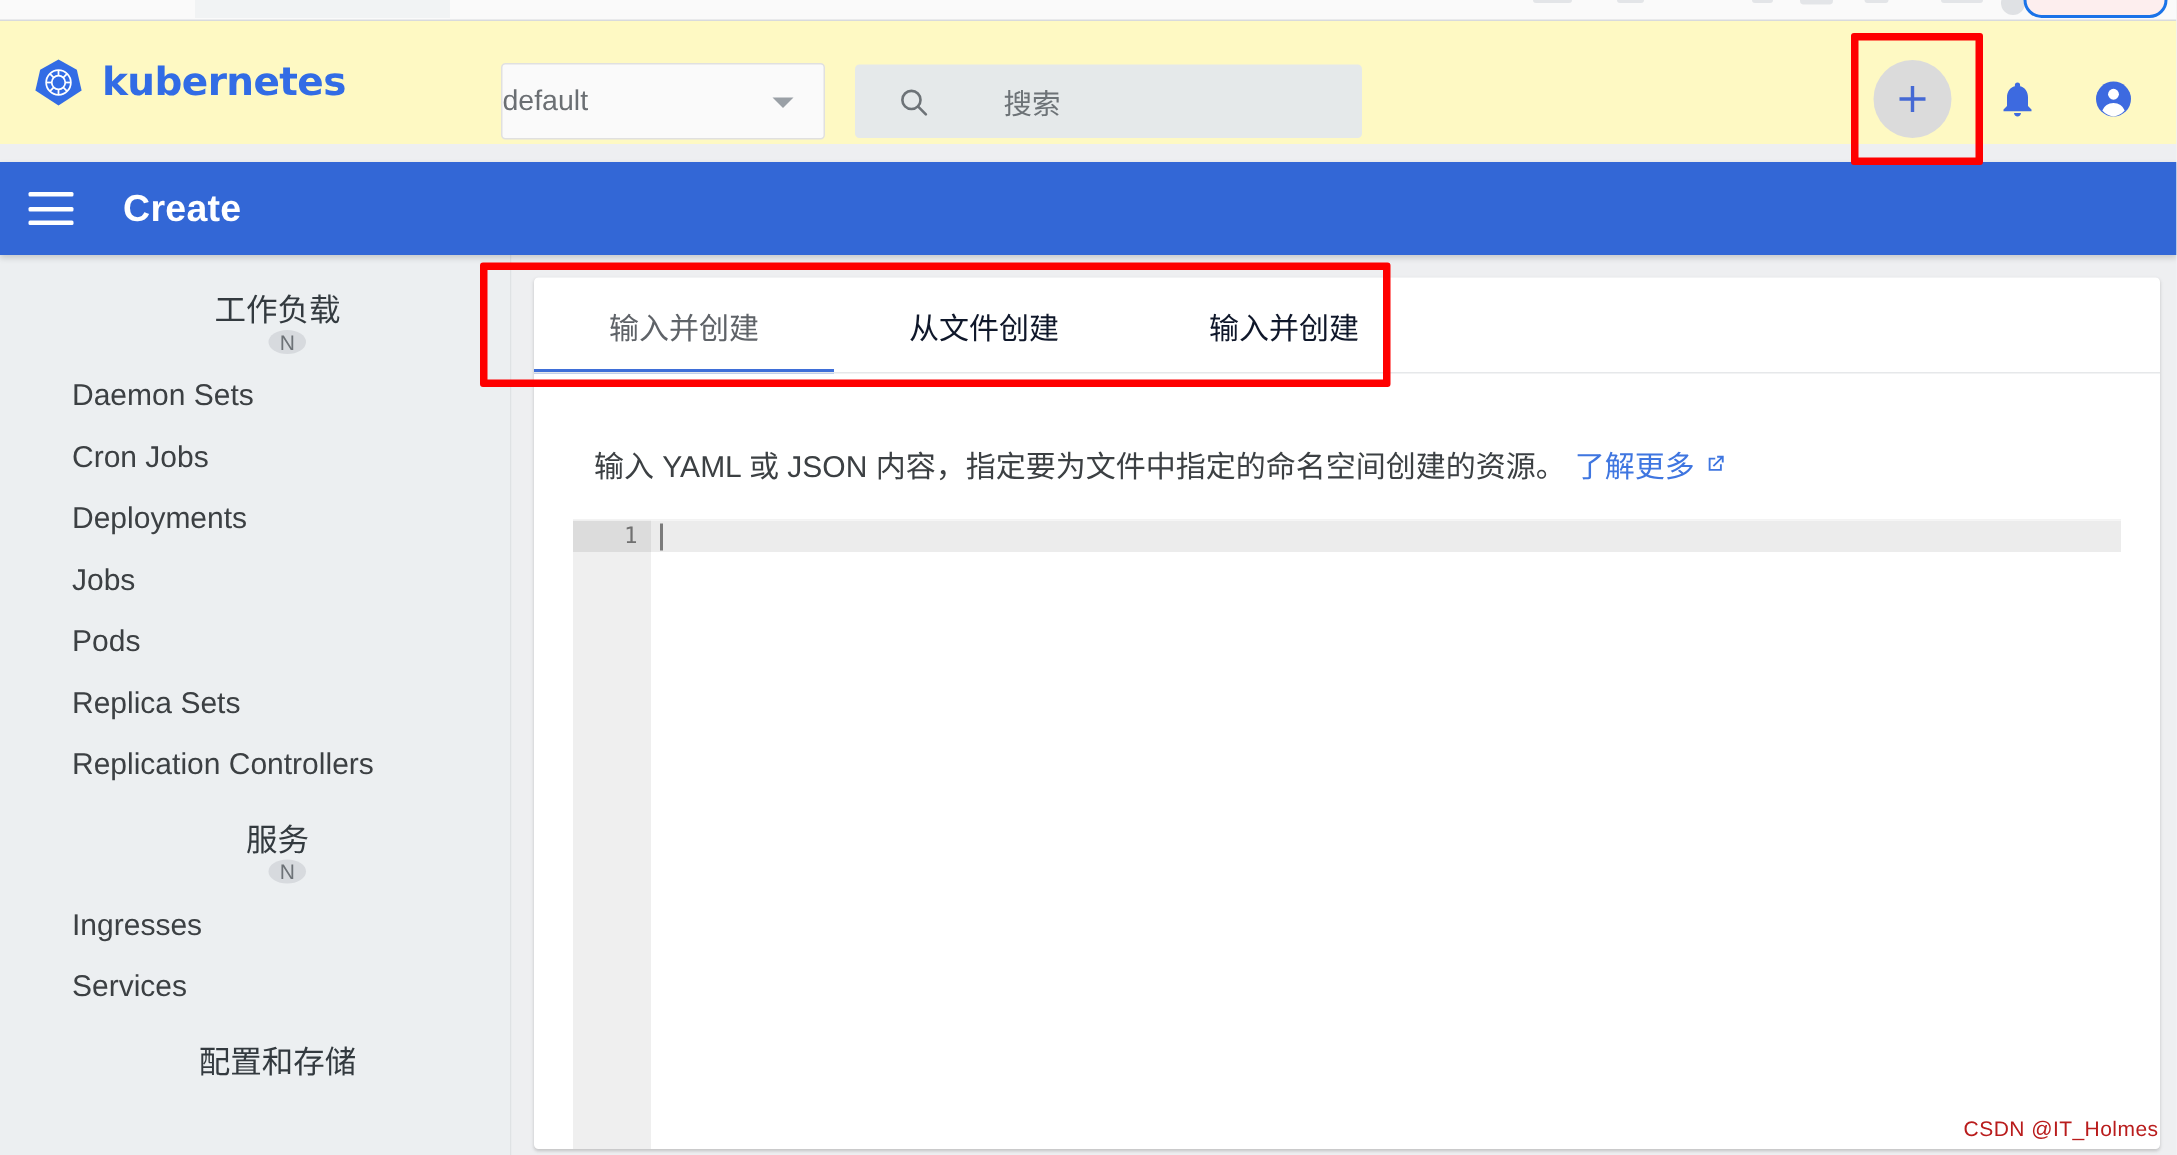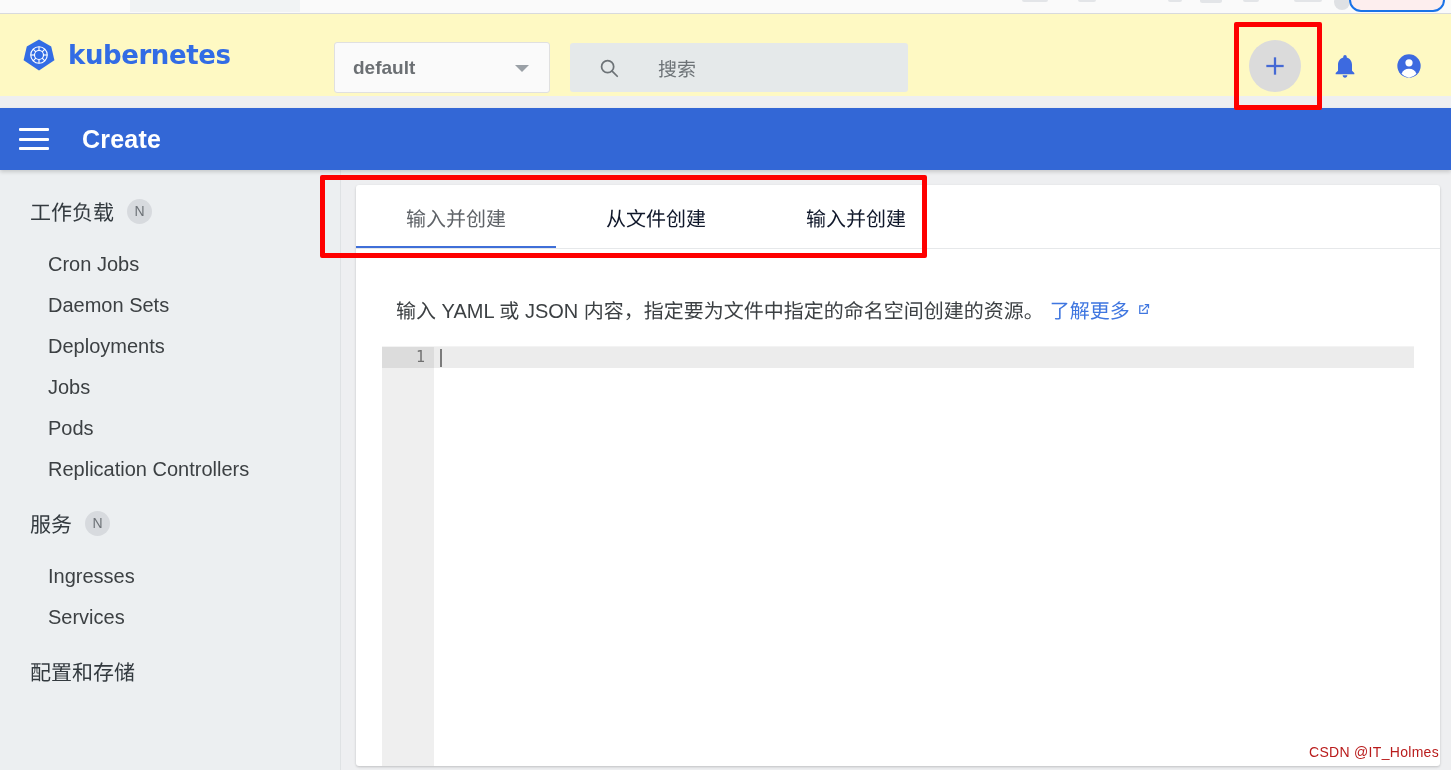--- a/index.html
+++ b/index.html
@@ -49,36 +49,36 @@
     color: #326ce5; letter-spacing: -0.4px;
     font-family: "DejaVu Sans", "Liberation Sans", sans-serif;
   }
 
   .ns-select {
     position: absolute; left: 334px; top: 28px;
     width: 216px; height: 51px;
     border: 1px solid #e0e0e0; border-radius: 3px; background: #fafafa;
     display: flex; align-items: center; cursor: pointer;
   }
-  .ns-value { margin-left: 18px; font-size: 19px; color: #6b6f73; font-weight: bold; }
+  .ns-value { font-size: 19px; color: #6b6f73; }
   .ns-caret {
     position: absolute; right: 20px; top: 22px;
     width: 0; height: 0;
     border-left: 7px solid transparent; border-right: 7px solid transparent;
     border-top: 7px solid #9aa0a6;
   }
 
   .search-box {
     position: absolute; left: 570px; top: 29px;
     width: 338px; height: 49px;
     background: #e5e9ea; border-radius: 3px;
     display: flex; align-items: center; cursor: text;
   }
   .search-ico { margin-left: 28px; width: 22px; height: 22px; display:block; }
-  .search-ph { margin-left: 38px; font-size: 19px; color: #6d7377; }
+  .search-ph { margin-left: 49px; font-size: 19px; color: #6d7377; }
 
   .topbar-actions {
     position: absolute; right: 22px; top: 26px;
     display: flex; align-items: center; gap: 24px;
   }
   .fab {
     width: 52px; height: 52px; border-radius: 50%;
     background: #dbdbdb; border: none; cursor: pointer;
     display: flex; align-items: center; justify-content: center;
   }
@@ -110,21 +110,21 @@
 
   
   .sidebar {
     position: absolute; left: 0; top: 158px; width: 341px; height: 612px;
     background: #eceff1; border-right: 1px solid #dfe2e4;
     padding-top: 32px; overflow: hidden;
   }
   .nav-group {
     display: flex; align-items: center;
     padding: 0 0 0 30px; height: 42px;
-    font-size: 21px; color: #333a3f; cursor: pointer;
+    font-size: 21px; color: #333a3f; cursor: pointer; flex-direction: column;
   }
   .nav-badge {
     margin-left: 13px; width: 25px; height: 25px; border-radius: 50%;
     background: #d7dade; color: #6d7277;
     font-size: 14px; display: flex; align-items: center; justify-content: center;
   }
   .nav-item {
     display: flex; align-items: center; height: 41px;
     padding-left: 48px; font-size: 20px; color: #3c4043; cursor: pointer;
   }
@@ -294,33 +294,36 @@
     <h1 class="page-title">Create</h1>
   </div>
 
   <nav class="sidebar">
     <div class="nav-group">
       <span>工作负载</span>
       <span class="nav-badge">N</span>
     </div>
     <div class="group-gap"></div>
     <div class="nav-item">
+        <span>Daemon Sets</span>
+      </div>
+    <div class="nav-item">
         <span>Cron Jobs</span>
       </div>
     <div class="nav-item">
-        <span>Daemon Sets</span>
-      </div>
-    <div class="nav-item">
         <span>Deployments</span>
       </div>
     <div class="nav-item">
         <span>Jobs</span>
       </div>
     <div class="nav-item">
         <span>Pods</span>
+      </div>
+    <div class="nav-item">
+        <span>Replica Sets</span>
       </div>
     <div class="nav-item">
         <span>Replication Controllers</span>
       </div>
 
     <div class="group-gap"></div>
     <div class="nav-group">
       <span>服务</span>
       <span class="nav-badge">N</span>
     </div>

